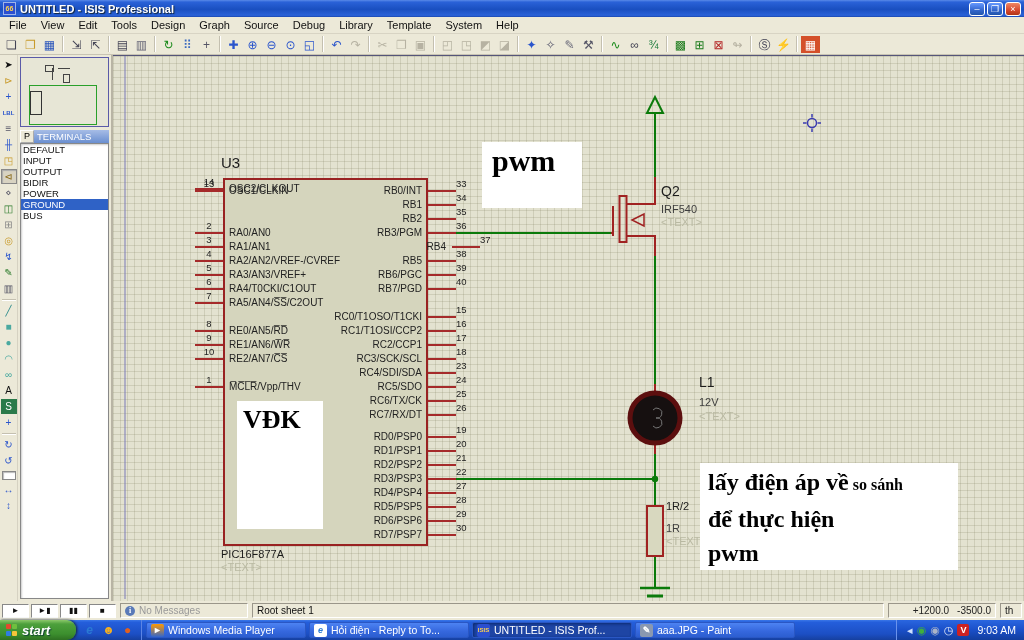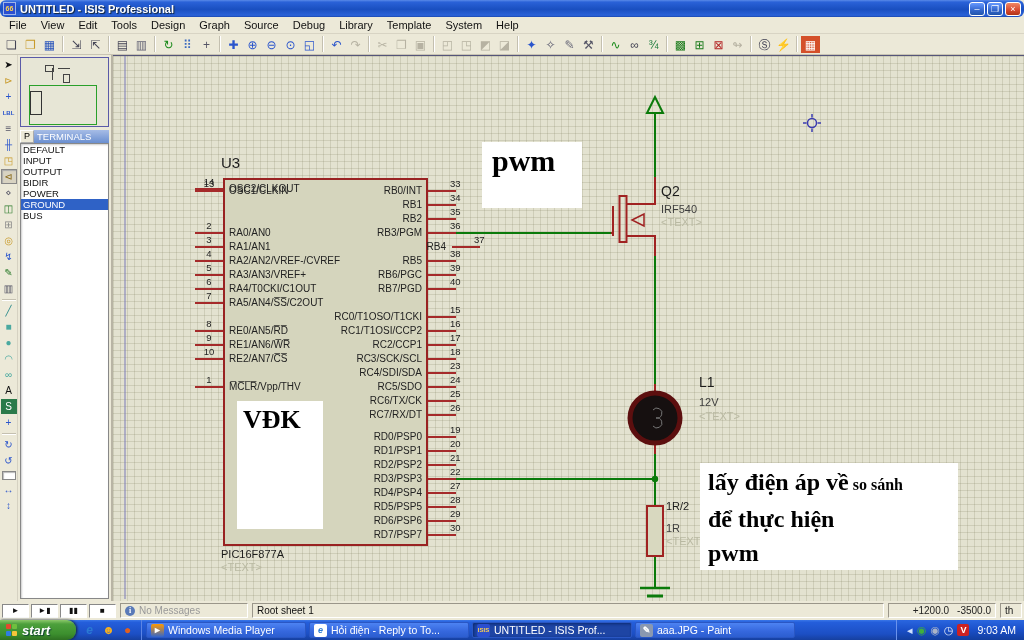--- a/index.html
+++ b/index.html
@@ -2,21 +2,21 @@
 <html><head>
 <meta charset="utf-8">
 <style>
   * { box-sizing: border-box; margin: 0; padding: 0; }
   html,body { width:1024px; height:640px; overflow:hidden; }
   body { font-family:"Liberation Sans", sans-serif; background:#ece9d8; }
   .window { width:1024px; height:640px; display:flex; flex-direction:column; }
 
   
   .titlebar { height:17px; display:flex; align-items:center; padding:0 3px;
-    background:linear-gradient(180deg,#5a8ae8 0%,#2a62d8 12%,#1a4fc0 55%,#2a62d8 90%,#1a48b0 100%);border-radius:6px; }
+    background:linear-gradient(180deg,#5a8ae8 0%,#2a62d8 12%,#1a4fc0 55%,#2a62d8 90%,#1a48b0 100%); }
   .app-icon { width:13px; height:13px; background:#2b4fd0; border:1px solid #9db4ea; color:#ffd34d;
     font-size:7px; font-weight:bold; text-align:center; line-height:11px; margin-right:4px; }
   .title-text { color:#fff; font-size:11px; font-weight:bold; text-shadow:1px 1px 1px #123; flex:1; white-space:nowrap; }
   .winbtns { display:flex; gap:2px; }
   .winbtn { width:16px; height:14px; border:1px solid #fff; border-radius:3px; color:#fff; font-size:9px;
     line-height:12px; text-align:center; background:linear-gradient(#69f,#36c 60%,#25a); }
   .winbtn.close { background:linear-gradient(#f08866,#d6492f 60%,#b03418); }
 
   
   .menubar { height:17px; display:flex; align-items:center; background:#ece9d8; border-bottom:1px solid #d8d4c4; padding-left:2px; }
@@ -73,21 +73,21 @@
   #left-pins  { left:82px;  width:260px; }
   #right-pins { left:118px; width:225px; }
   .pin-row { position:absolute; height:14px; width:100%; }
   .pin-name { position:absolute; top:0; line-height:14px; font-size:10px; color:#222; white-space:nowrap; }
   .pin-num  { position:absolute; top:-6px; width:28px; text-align:center; font-size:9.5px; color:#222; }
   .pin-stub { position:absolute; top:6px; width:28px; height:2px; background:#a52a2a; }
   .pin-row.left  .pin-name { left:34px; }
   .pin-row.left  .pin-num  { left:0; }
   .pin-row.left  .pin-stub { left:0; }
   .pin-row.right .pin-name { right:34px; }
-  .pin-row.right .pin-num  { right:6px;padding-left:40px; }
+  .pin-row.right .pin-num  { right:0;padding-left:40px; }
   .pin-row.right .pin-stub { right:0; }
 
   .white-box { position:absolute; background:#fff; font-family:"Liberation Serif", serif; font-weight:bold; color:#000; }
   .pwm-box  { left:369px; top:86px;  width:100px; height:66px; font-size:30px; padding:2px 0 0 10px; }
   .vdk-box  { left:124px; top:345px; width:86px;  height:128px; font-size:26px; padding:4px 0 0 6px; }
   .note-box { left:587px; top:407px; width:258px; height:107px; padding:2px 0 0 8px; line-height:34px; }
   .note-big { font-size:24px; }
   .note-small { font-size:16px; }
 
   

